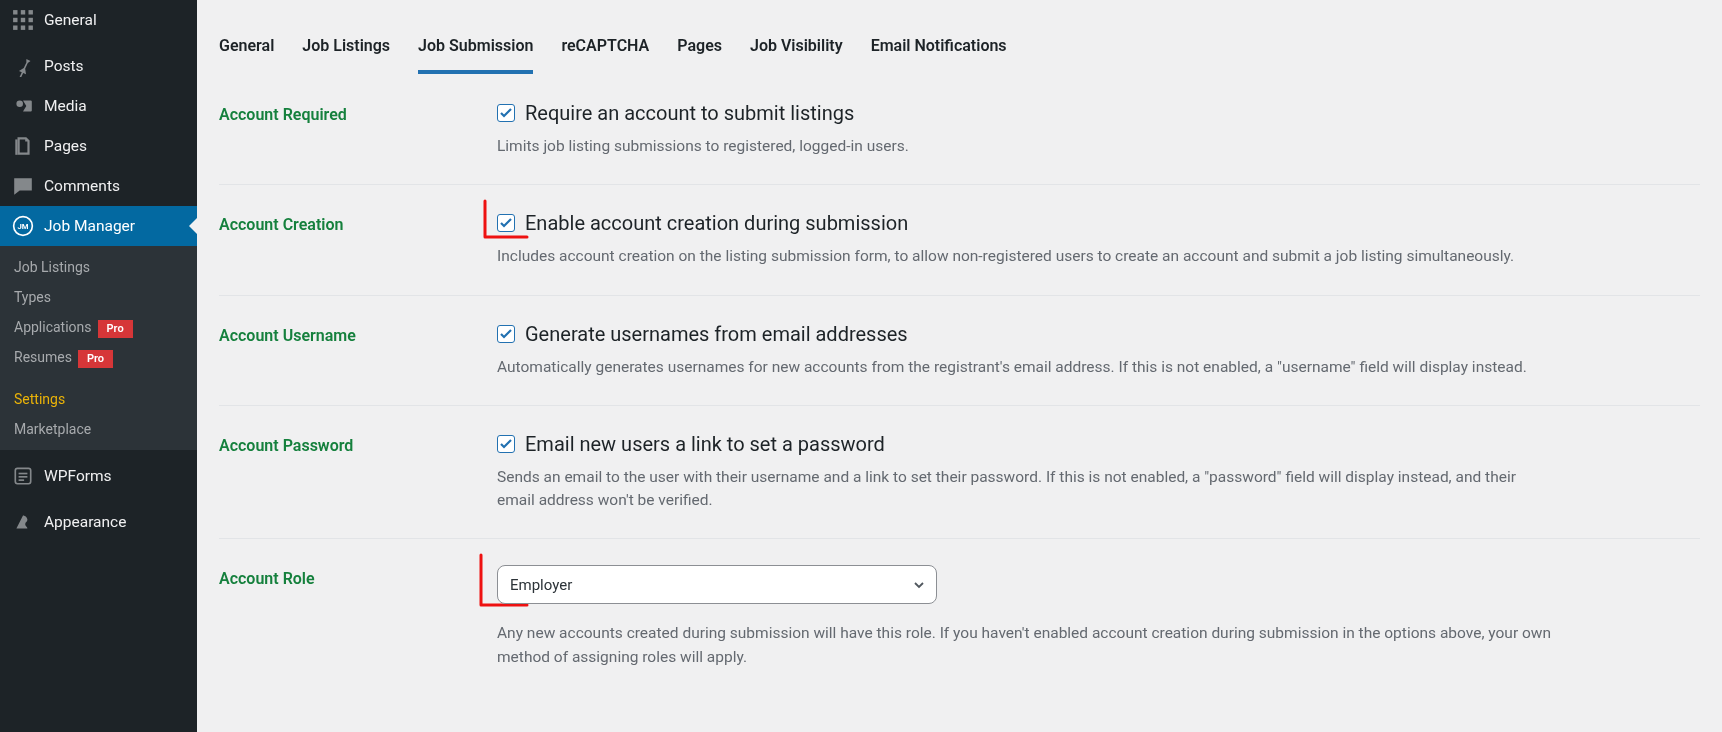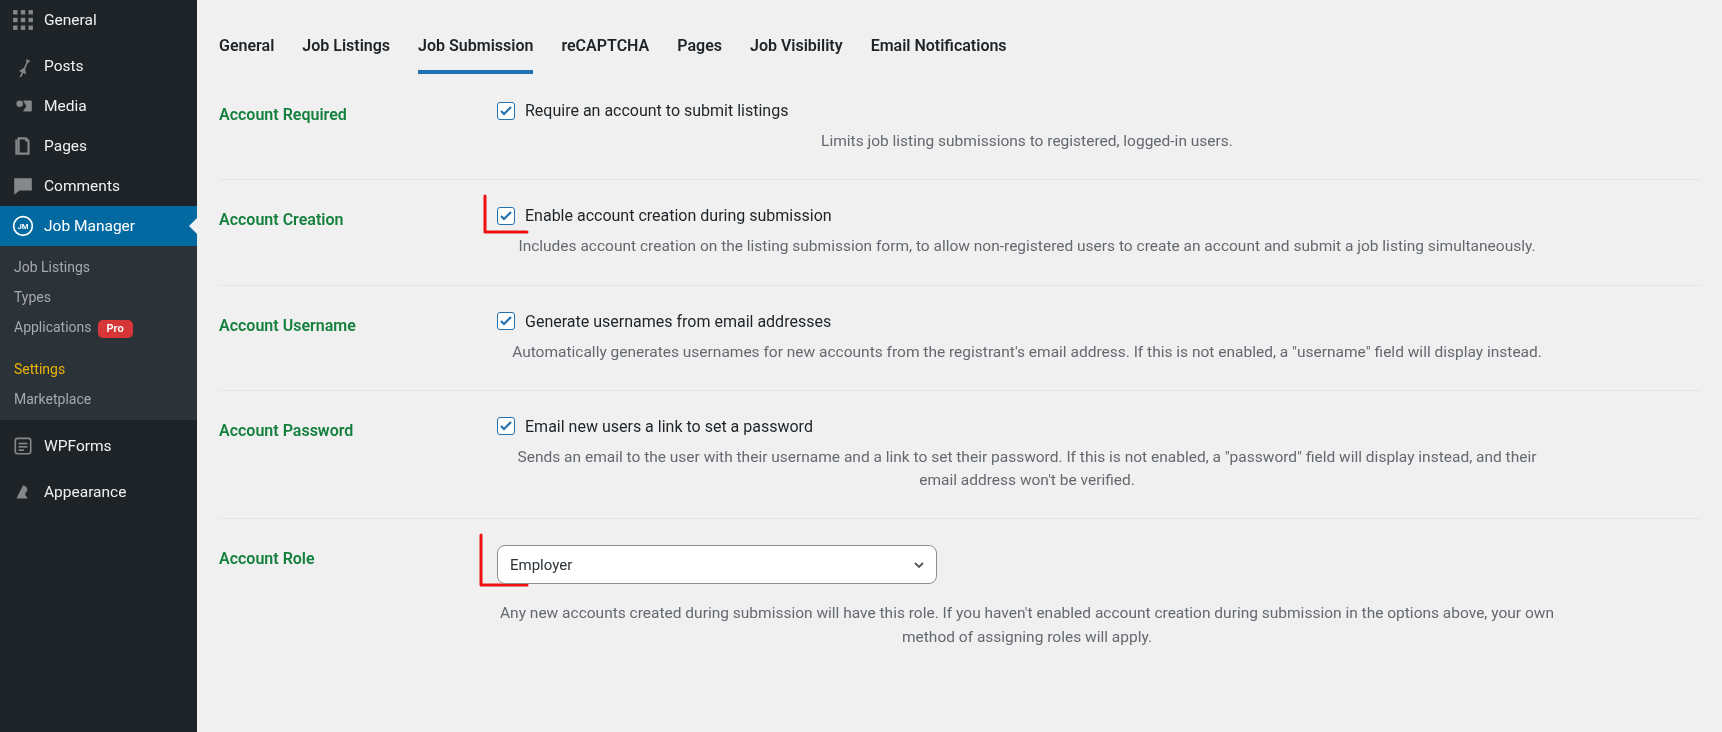--- a/index.html
+++ b/index.html
@@ -13,36 +13,36 @@
   .wp-sidebar .menu-item .mi-icon { width: 22px; height: 22px; margin-right: 10px; display:inline-flex; align-items:center; justify-content:center; opacity: .75; }
   .wp-sidebar .menu-item.current { background: #0369a1; color: #fff; }
   .wp-sidebar .menu-item.current .mi-icon { opacity: 1; }
   .wp-sidebar .menu-item.current::after {
     content:''; position:absolute; right:-1px; top:50%; transform:translateY(-50%);
     border-top: 9px solid transparent; border-bottom: 9px solid transparent; border-right: 9px solid #f0f0f1;
   }
   .wp-sidebar .submenu { list-style:none; background:#2c3338; padding: 6px 0; }
   .wp-sidebar .submenu li { padding: 7px 14px; font-size: 14px; color: #a7aaad; cursor:pointer; }
   .wp-sidebar .submenu li.current { color:#eab308; font-weight:400;margin-top:12px; }
-  .badge-pro { background:#d63638; color:#fff; border-radius: 5px; font-size:11px; padding: 2px 9px 2.5px; margin-left: 6px; font-weight:600; }
+  .badge-pro { background:#d63638; color:#fff; border-radius: 0; font-size:11px; padding: 2px 9px 2.5px; margin-left: 6px; font-weight:600; }
   .menu-sep { height: 6px; }
 
   
   .wp-main { flex: 1; padding: 0 22px 56px 22px; }
   .nav-tabs { display:flex; gap: 0; border-bottom: 1px solid transparent; padding-top: 24px; }
   .nav-tab { padding: 12px 0 15px; margin-right: 28px; font-size: 16px; font-weight:600; color:#1d2327; cursor:pointer; border-bottom: 4px solid transparent; }
   .nav-tab.active { border-bottom-color: #2271b1; color:#1d2327; }
 
   .form-table { width:100%; border-collapse:collapse; }
   .form-table tr { border-bottom: 1px solid #e2e4e7; }
   .form-table tr:last-child { border-bottom: none; }
   .form-table th { text-align:left; vertical-align:top; width: 278px; padding: 30px 10px 30px 0; font-size: 16px; font-weight:600; color:#15803d; }
   .form-table td { padding: 26px 10px 26px 0; vertical-align:top; }
-  .form-table td label { font-size: 16px; color:#1d2327; display:flex; align-items:center; gap:10px; cursor:pointer; }
-  .form-table td .desc { margin-top: 10px; font-size: 15.5px; color:#646970; line-height: 1.5; max-width: 1060px; text-align: center; }
+  .form-table td label { font-size: 20px; color:#1d2327; display:flex; align-items:center; gap:10px; cursor:pointer; }
+  .form-table td .desc { margin-top: 10px; font-size: 15.5px; color:#646970; line-height: 1.5; max-width: 1060px; }
 
   
   .wpcb { width:18px; height:18px; border:1px solid #2271b1; border-radius:3px; display:inline-flex; align-items:center; justify-content:center; background:#fff; flex-shrink:0; }
   .wpcb svg { width:12px; height:12px; }
 
   
   .wp-select { width: 440px; height: 39px; border:1px solid #8c8f94; border-radius:8px; background:#fff; display:flex; align-items:center; padding: 0 12px; position:relative; font-size:15px; color:#2c3338; }
   .wp-select .chev { position:absolute; right:10px; top:50%; transform:translateY(-50%); }
 
   
@@ -116,20 +116,21 @@
           </svg>
       </span>
       <span>Job Manager</span>
     </li>
 
     <li>
       <ul class="submenu">
         <li><span>Job Listings</span></li>
         <li><span>Types</span></li>
         <li><span>Applications</span><span class="badge-pro">Pro</span></li>
+        <li><span>Resumes</span><span class="badge-pro">Pro</span></li>
         <li class="current"><span>Settings</span></li>
         <li><span>Marketplace</span></li>
       </ul>
     </li>
     <li class="menu-sep"></li>
     <li class="menu-item">
       <span class="mi-icon">
         <svg viewBox="0 0 20 20" fill="#a7aaad">
             <rect x="3" y="3" width="14" height="14" rx="2" fill="none" stroke="#a7aaad" stroke-width="1.5"></rect>
             <rect x="6" y="7" width="8" height="1.5"></rect>

